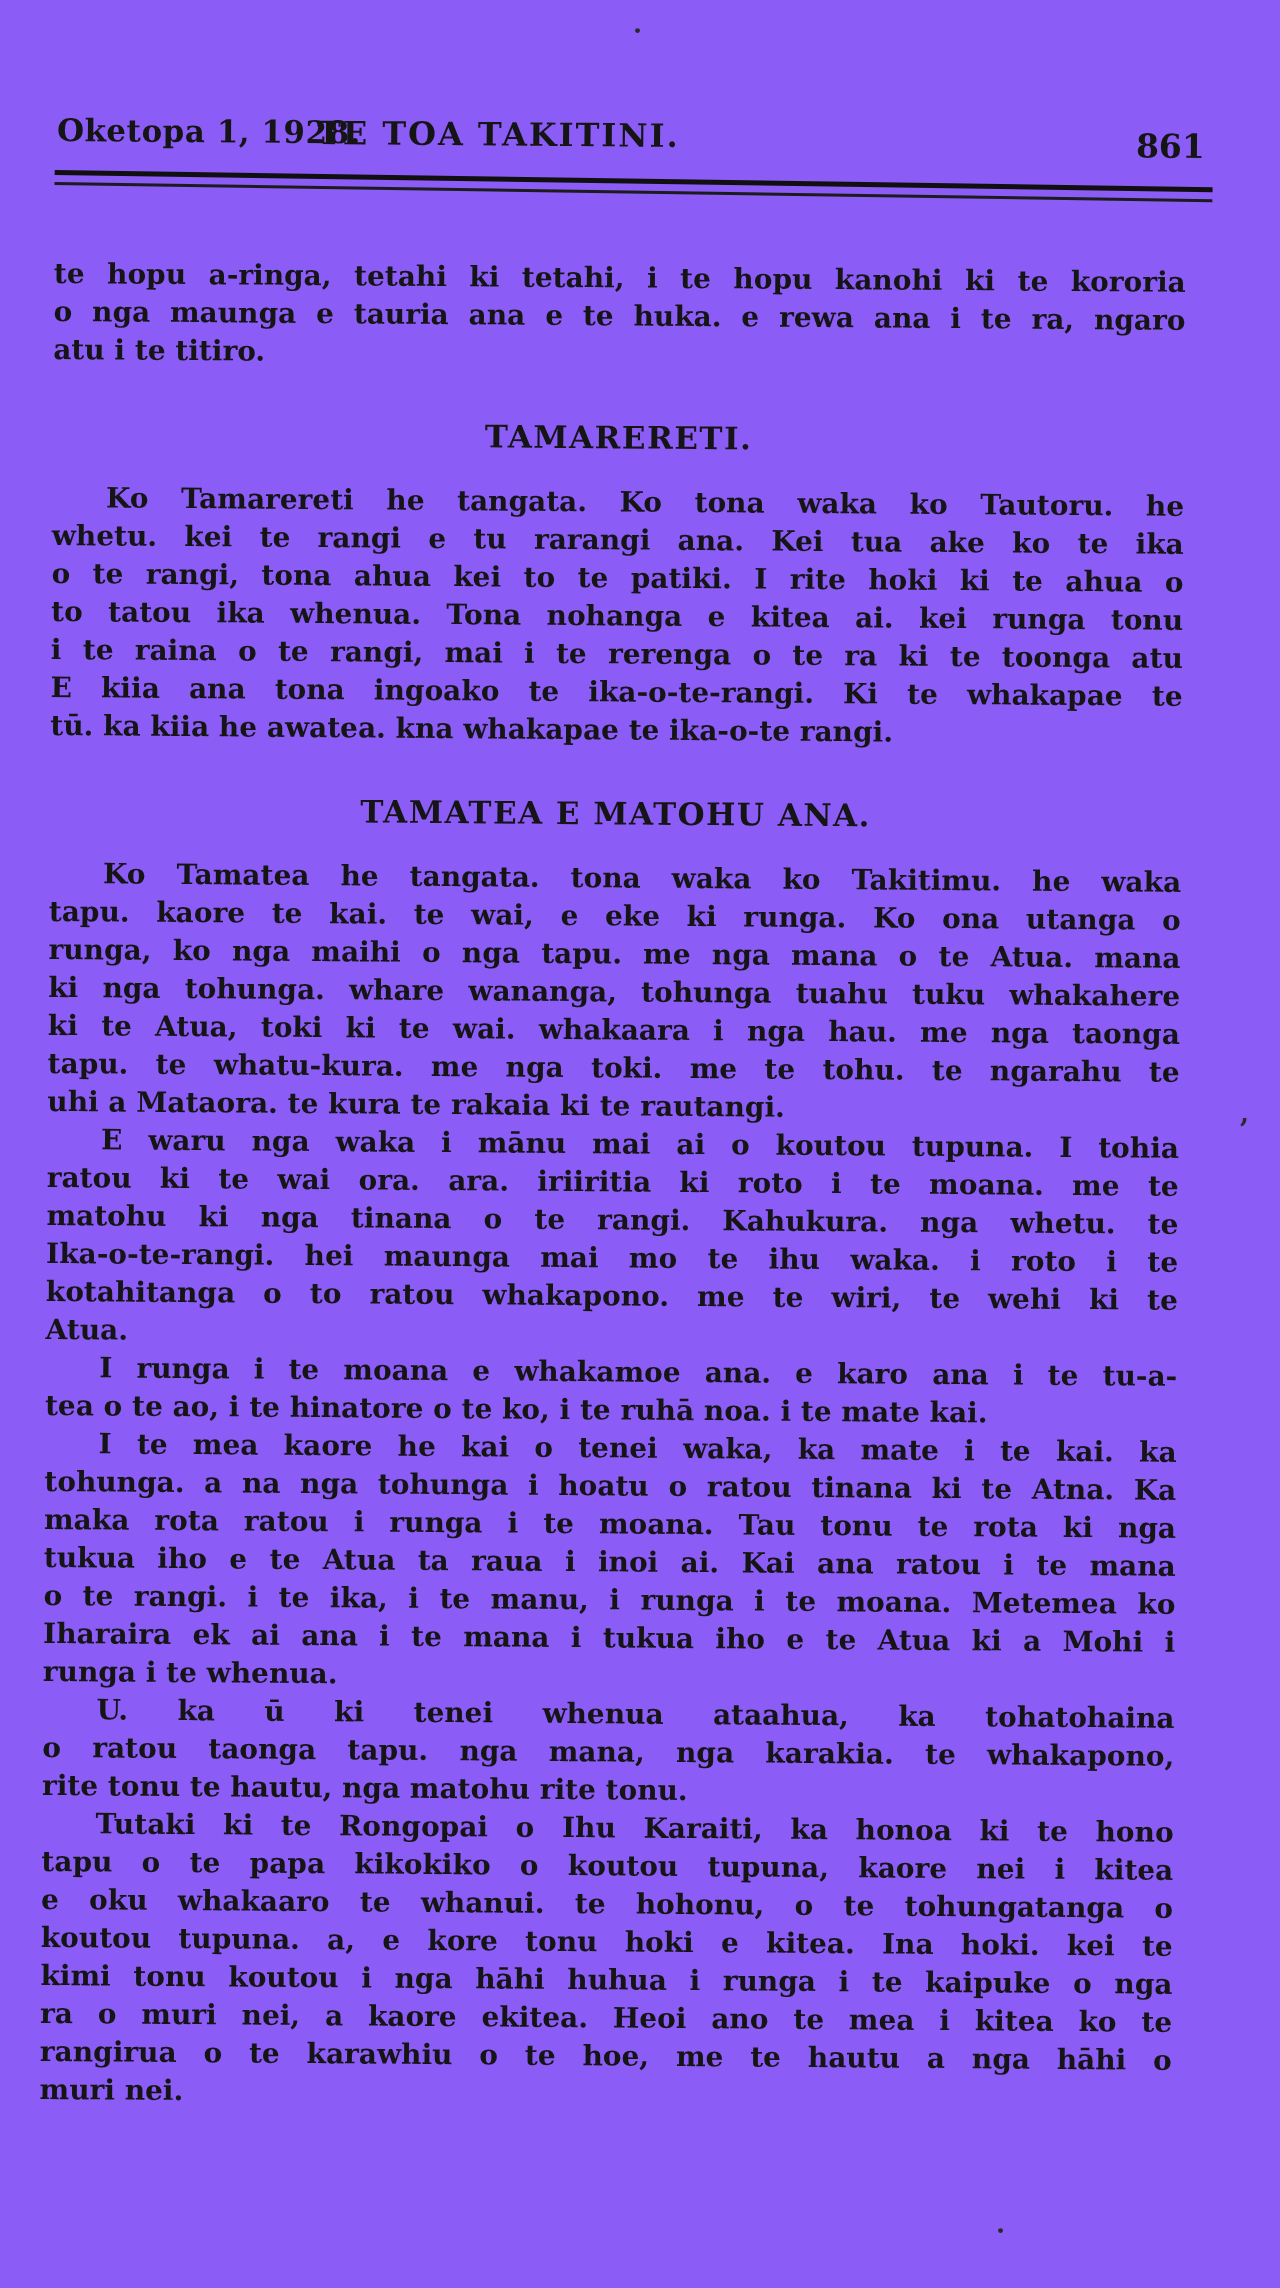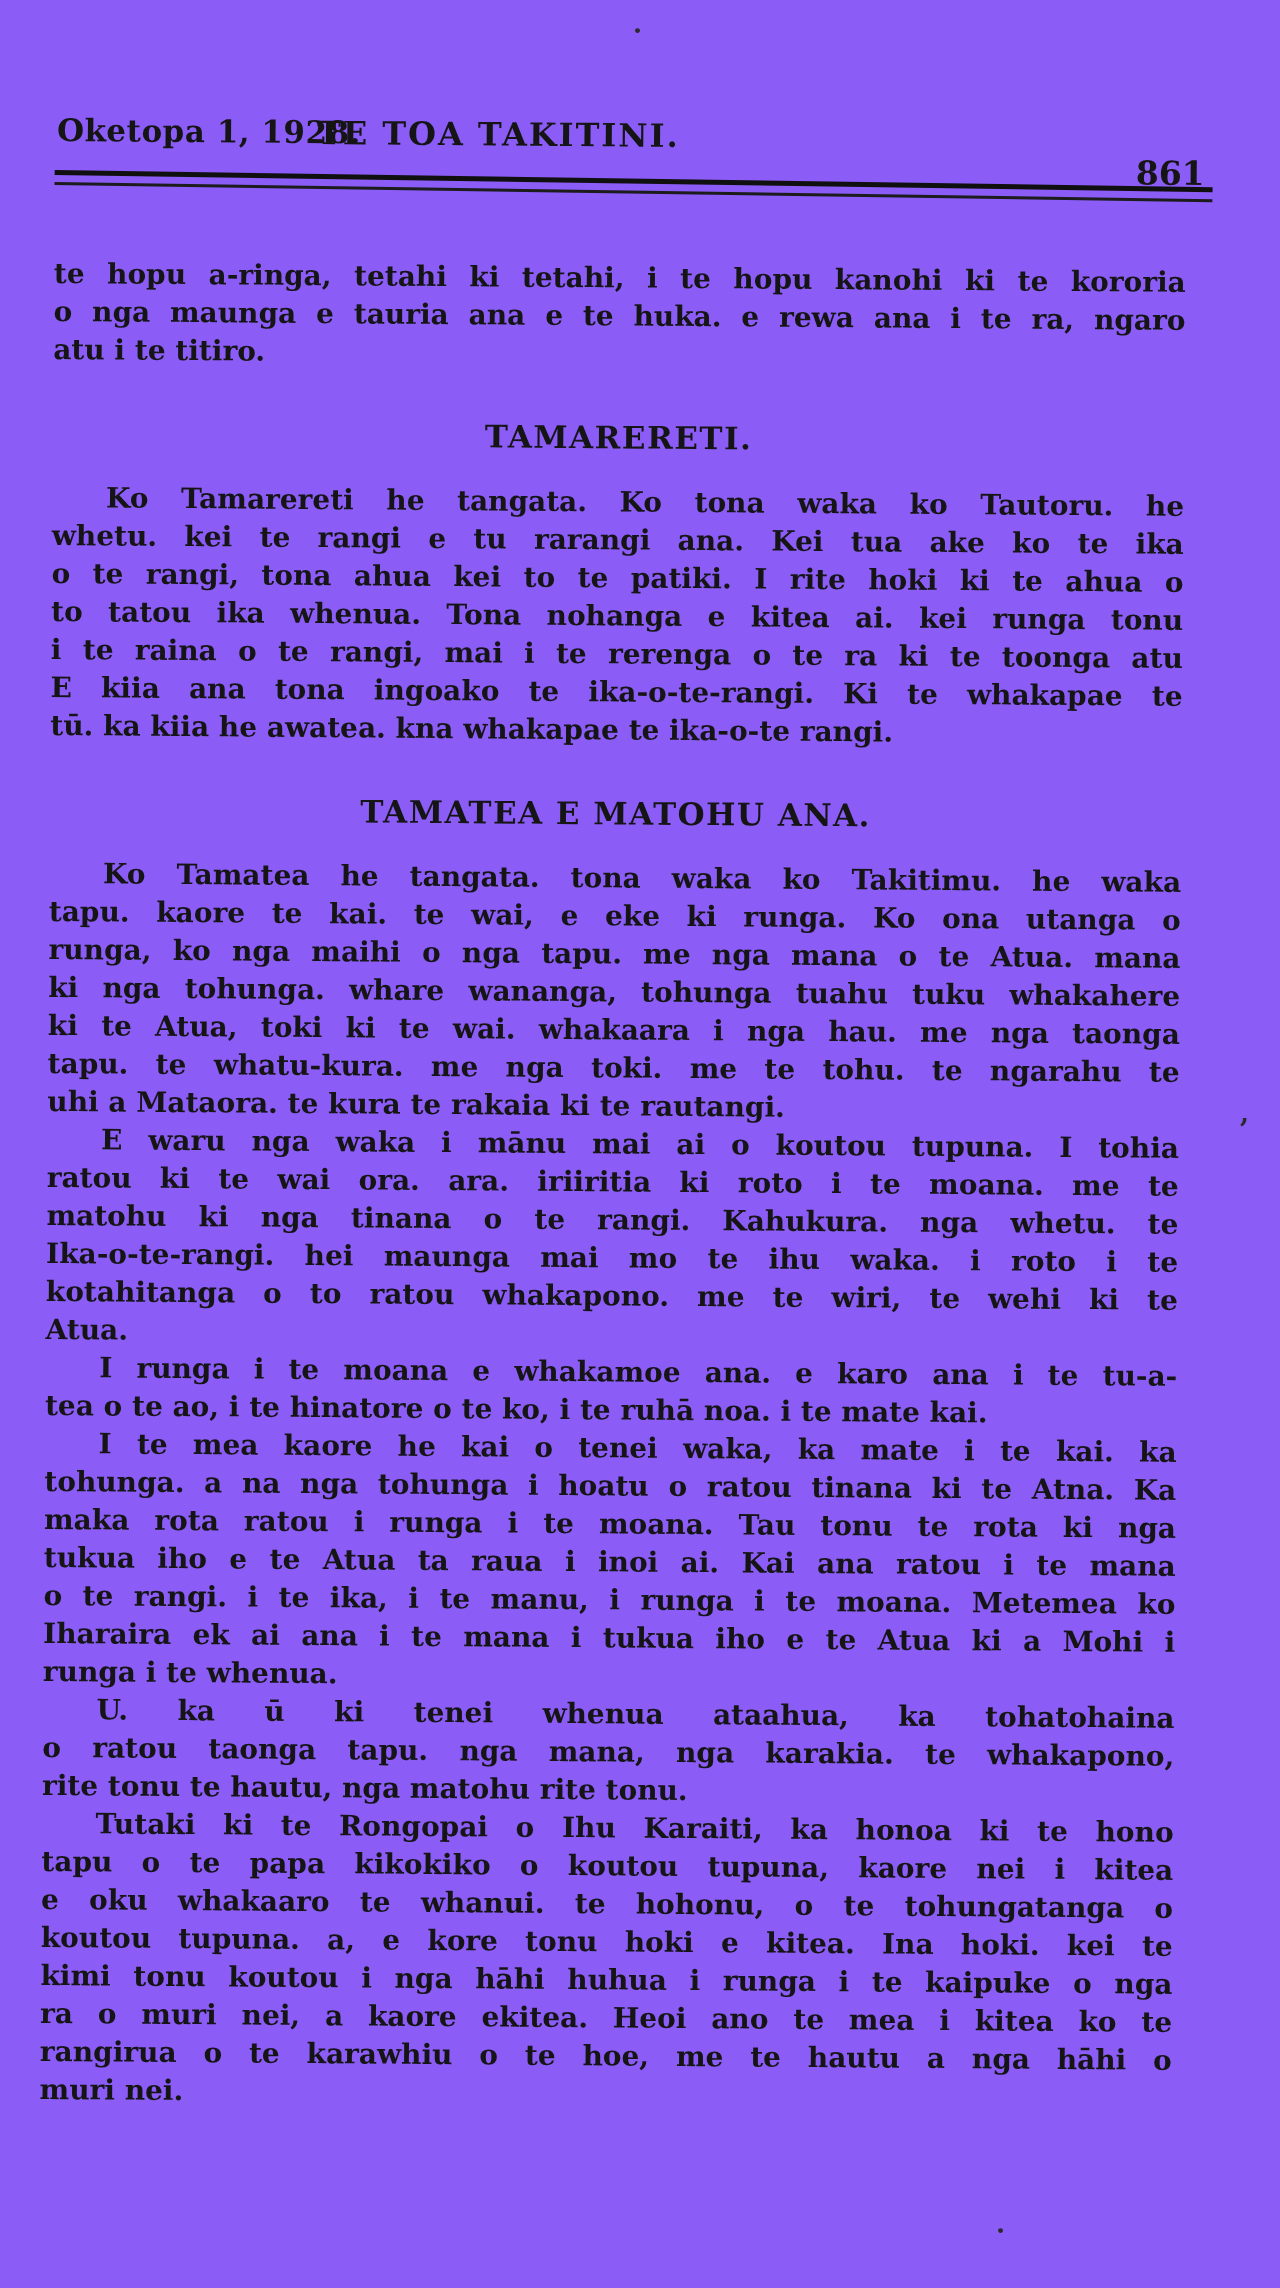--- a/index.html
+++ b/index.html
@@ -43,21 +43,20 @@
     left: 262px;
     top: 0;
     font-size: 32px;
     letter-spacing: 2px;
   }
   .masthead .pageno {
     position: absolute;
     right: -18px;
     top: 6px;
     font-size: 33px;
-    margin-top: 27px;
   }
   .double-rule {
     margin-top: 10px;
     margin-right: -26px;
     transform: rotate(0.4deg);
     transform-origin: 0 50%;
   }
   .double-rule .r1 {
     height: 5px;
     background: #101010;

